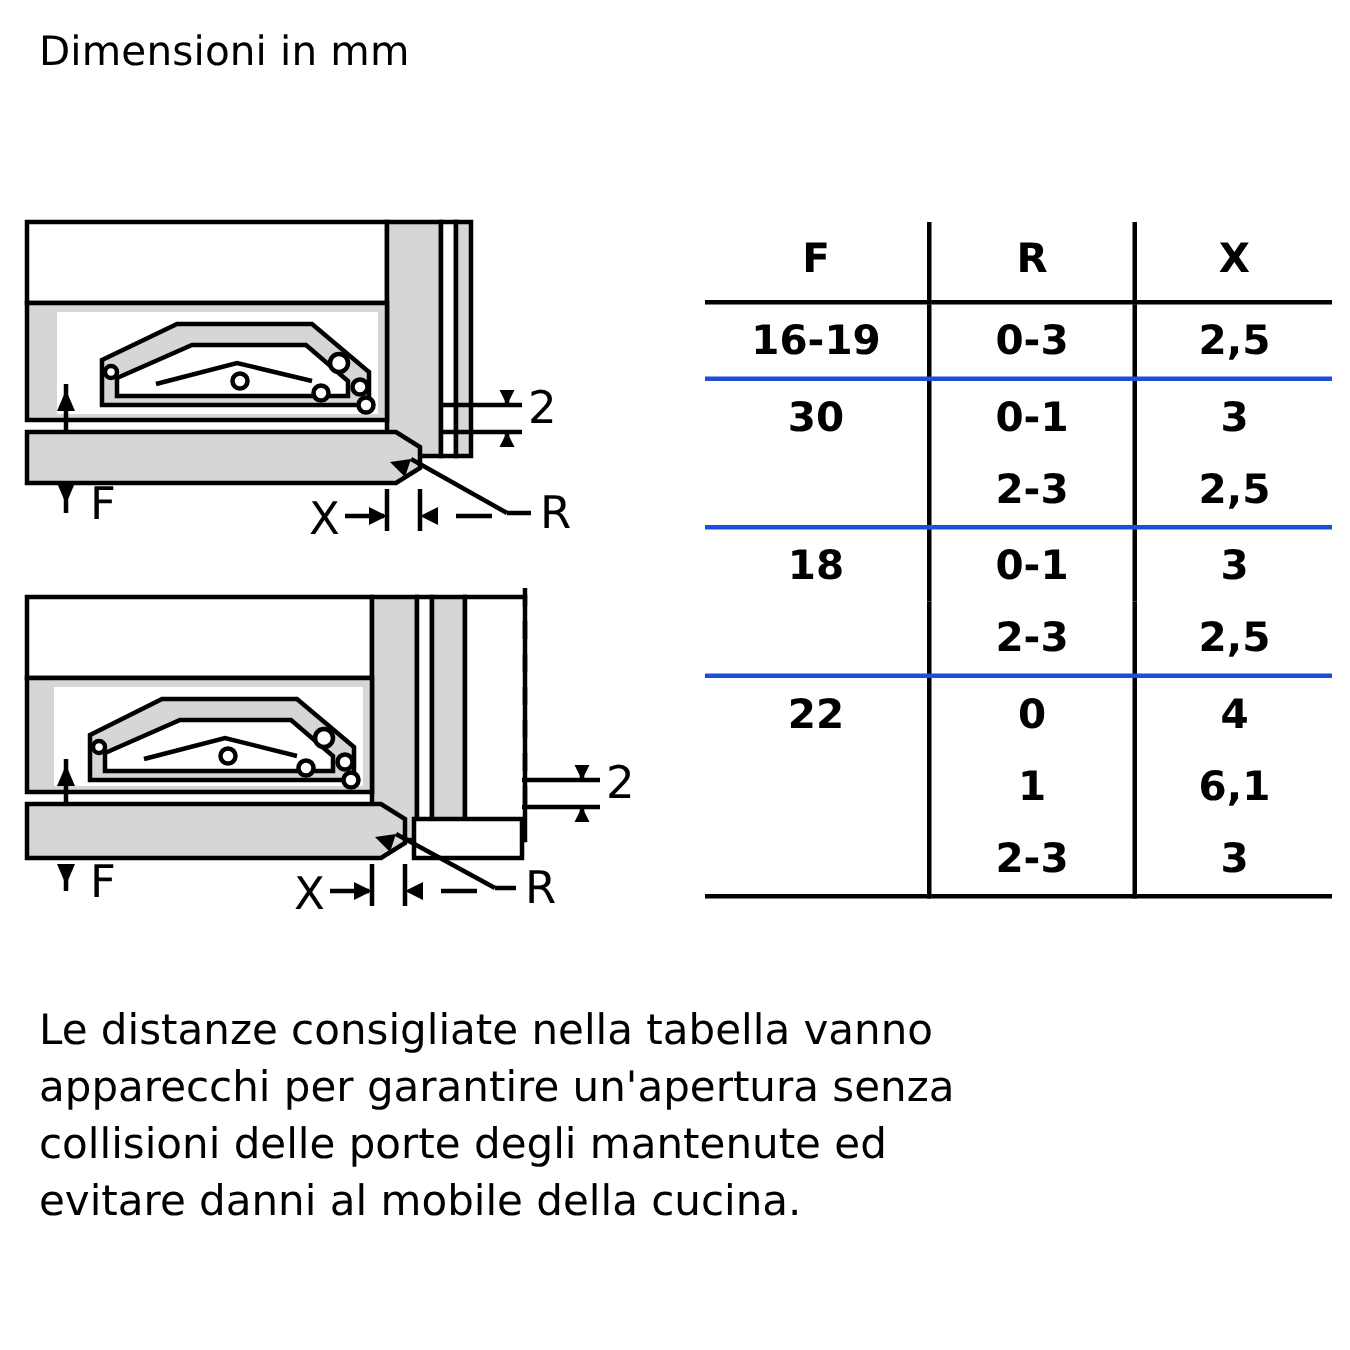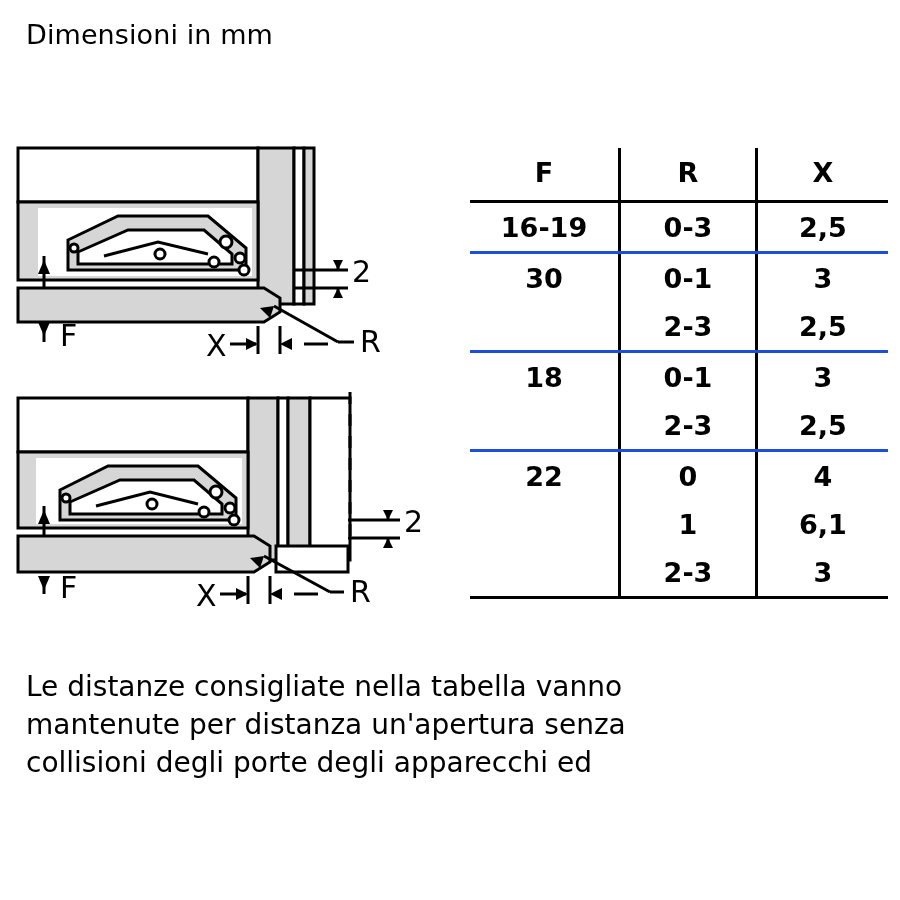--- a/index.html
+++ b/index.html
@@ -266,17 +266,18 @@
           <td class="c1"></td>
           <td class="c2">2-3</td>
           <td class="c3">3</td>
         </tr>
       </tbody>
     </table>
   </div>
 
   <div class="note">
     <div class="note-line">Le distanze consigliate nella tabella vanno</div>
-    <div class="note-line">mantenute per distanza un'apertura senza</div>
-    <div class="note-line">collisioni degli porte degli apparecchi ed</div>
+    <div class="note-line">apparecchi per garantire un'apertura senza</div>
+    <div class="note-line">collisioni delle porte degli mantenute ed</div>
+    <div class="note-line">evitare danni al mobile della cucina.</div>
   </div>
 
 </div>
 
 </body></html>

